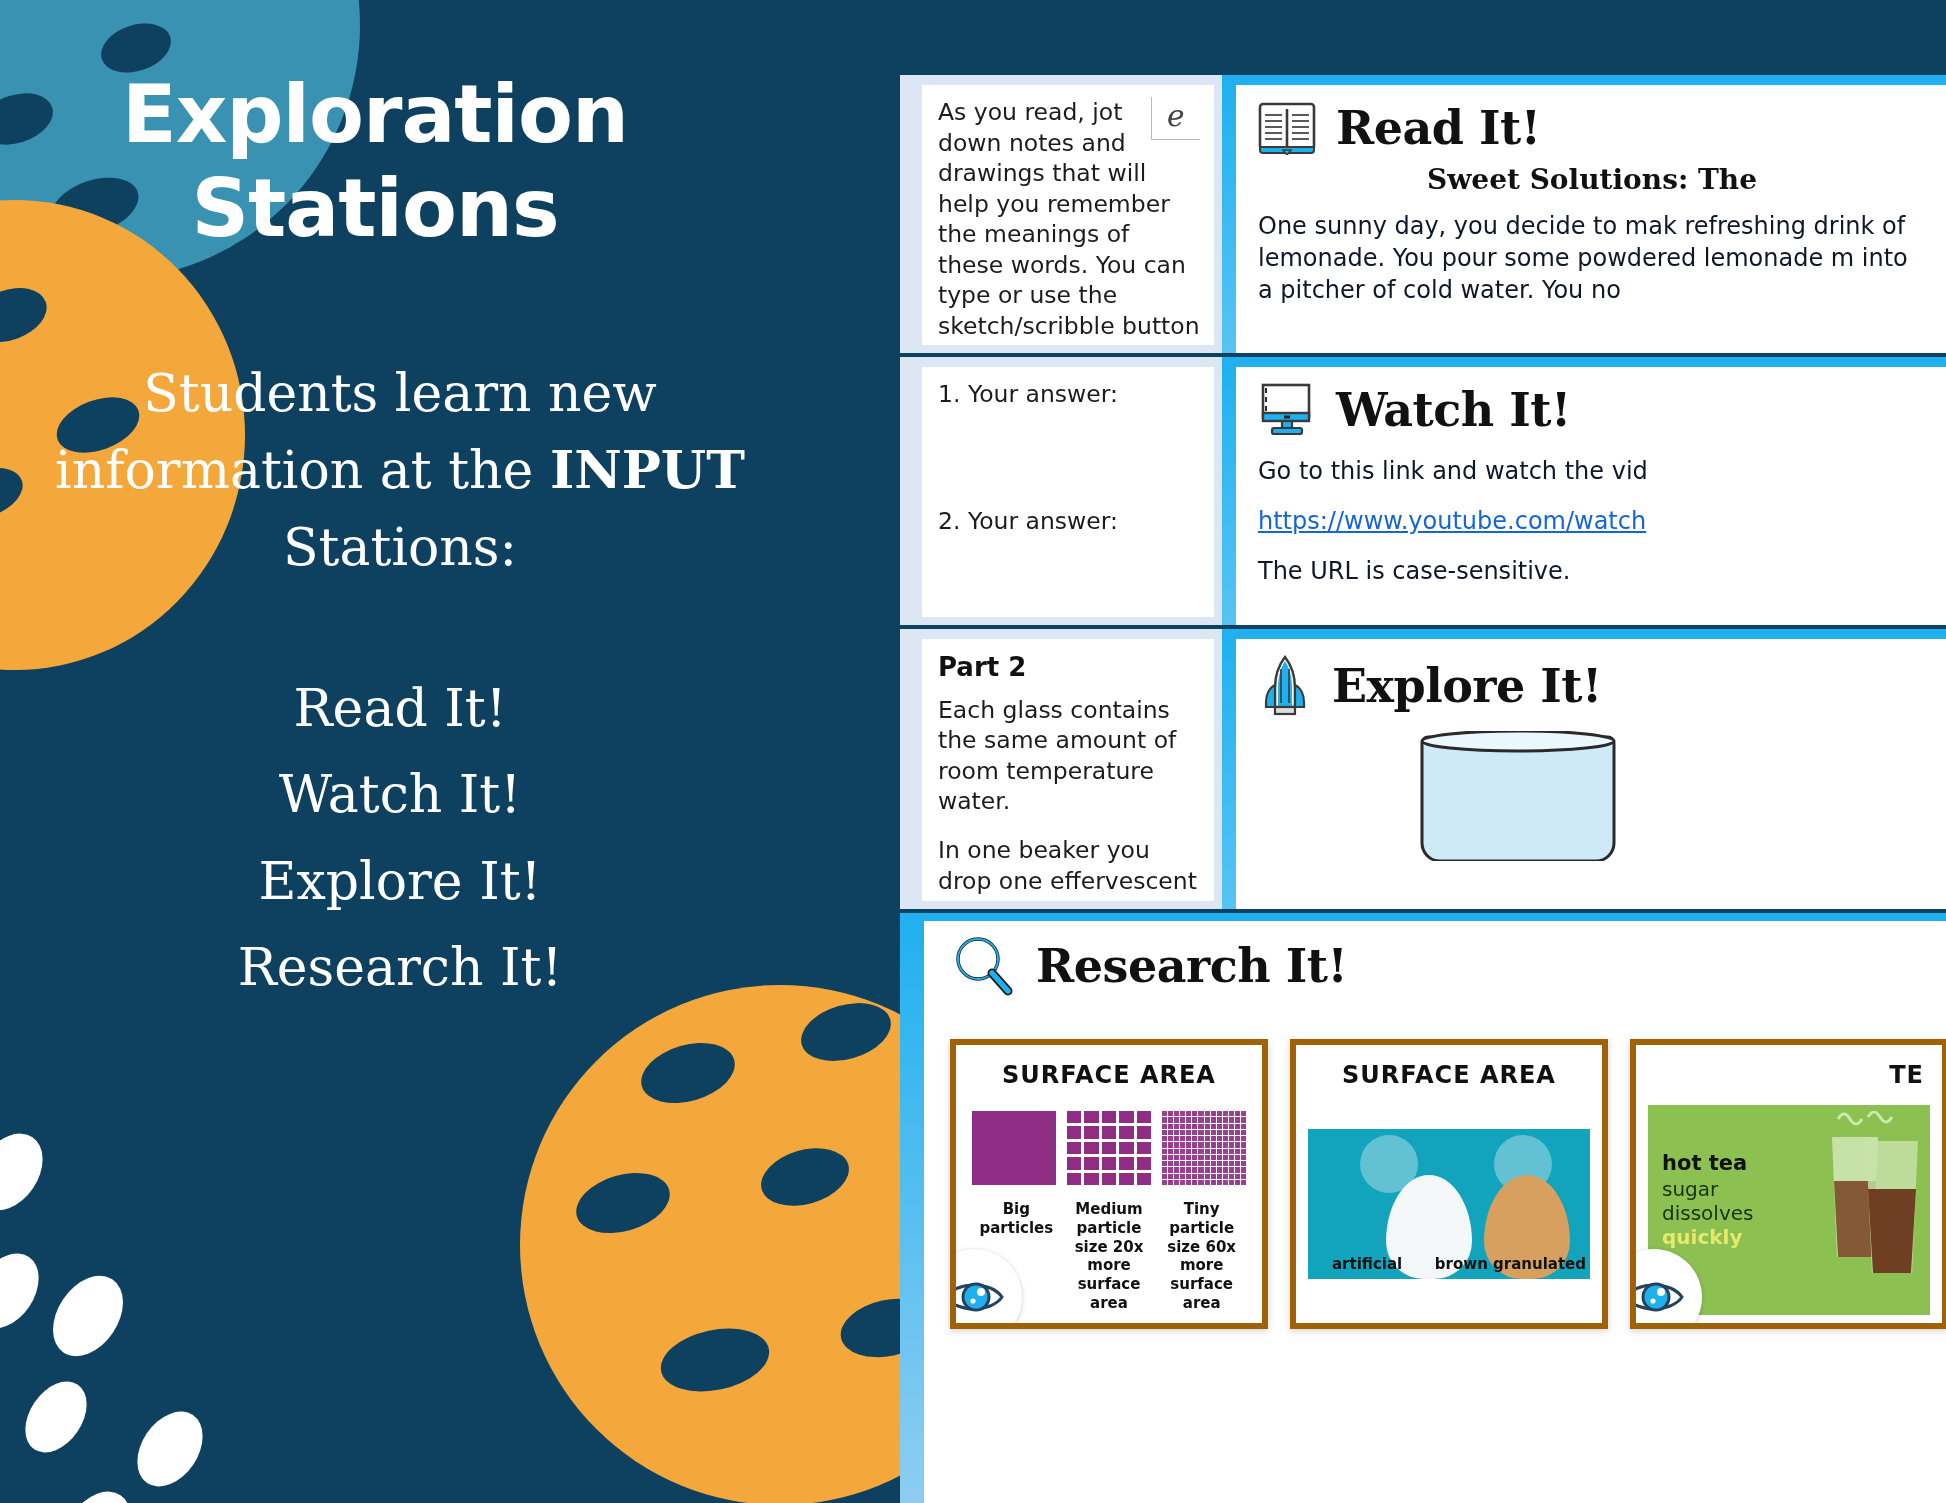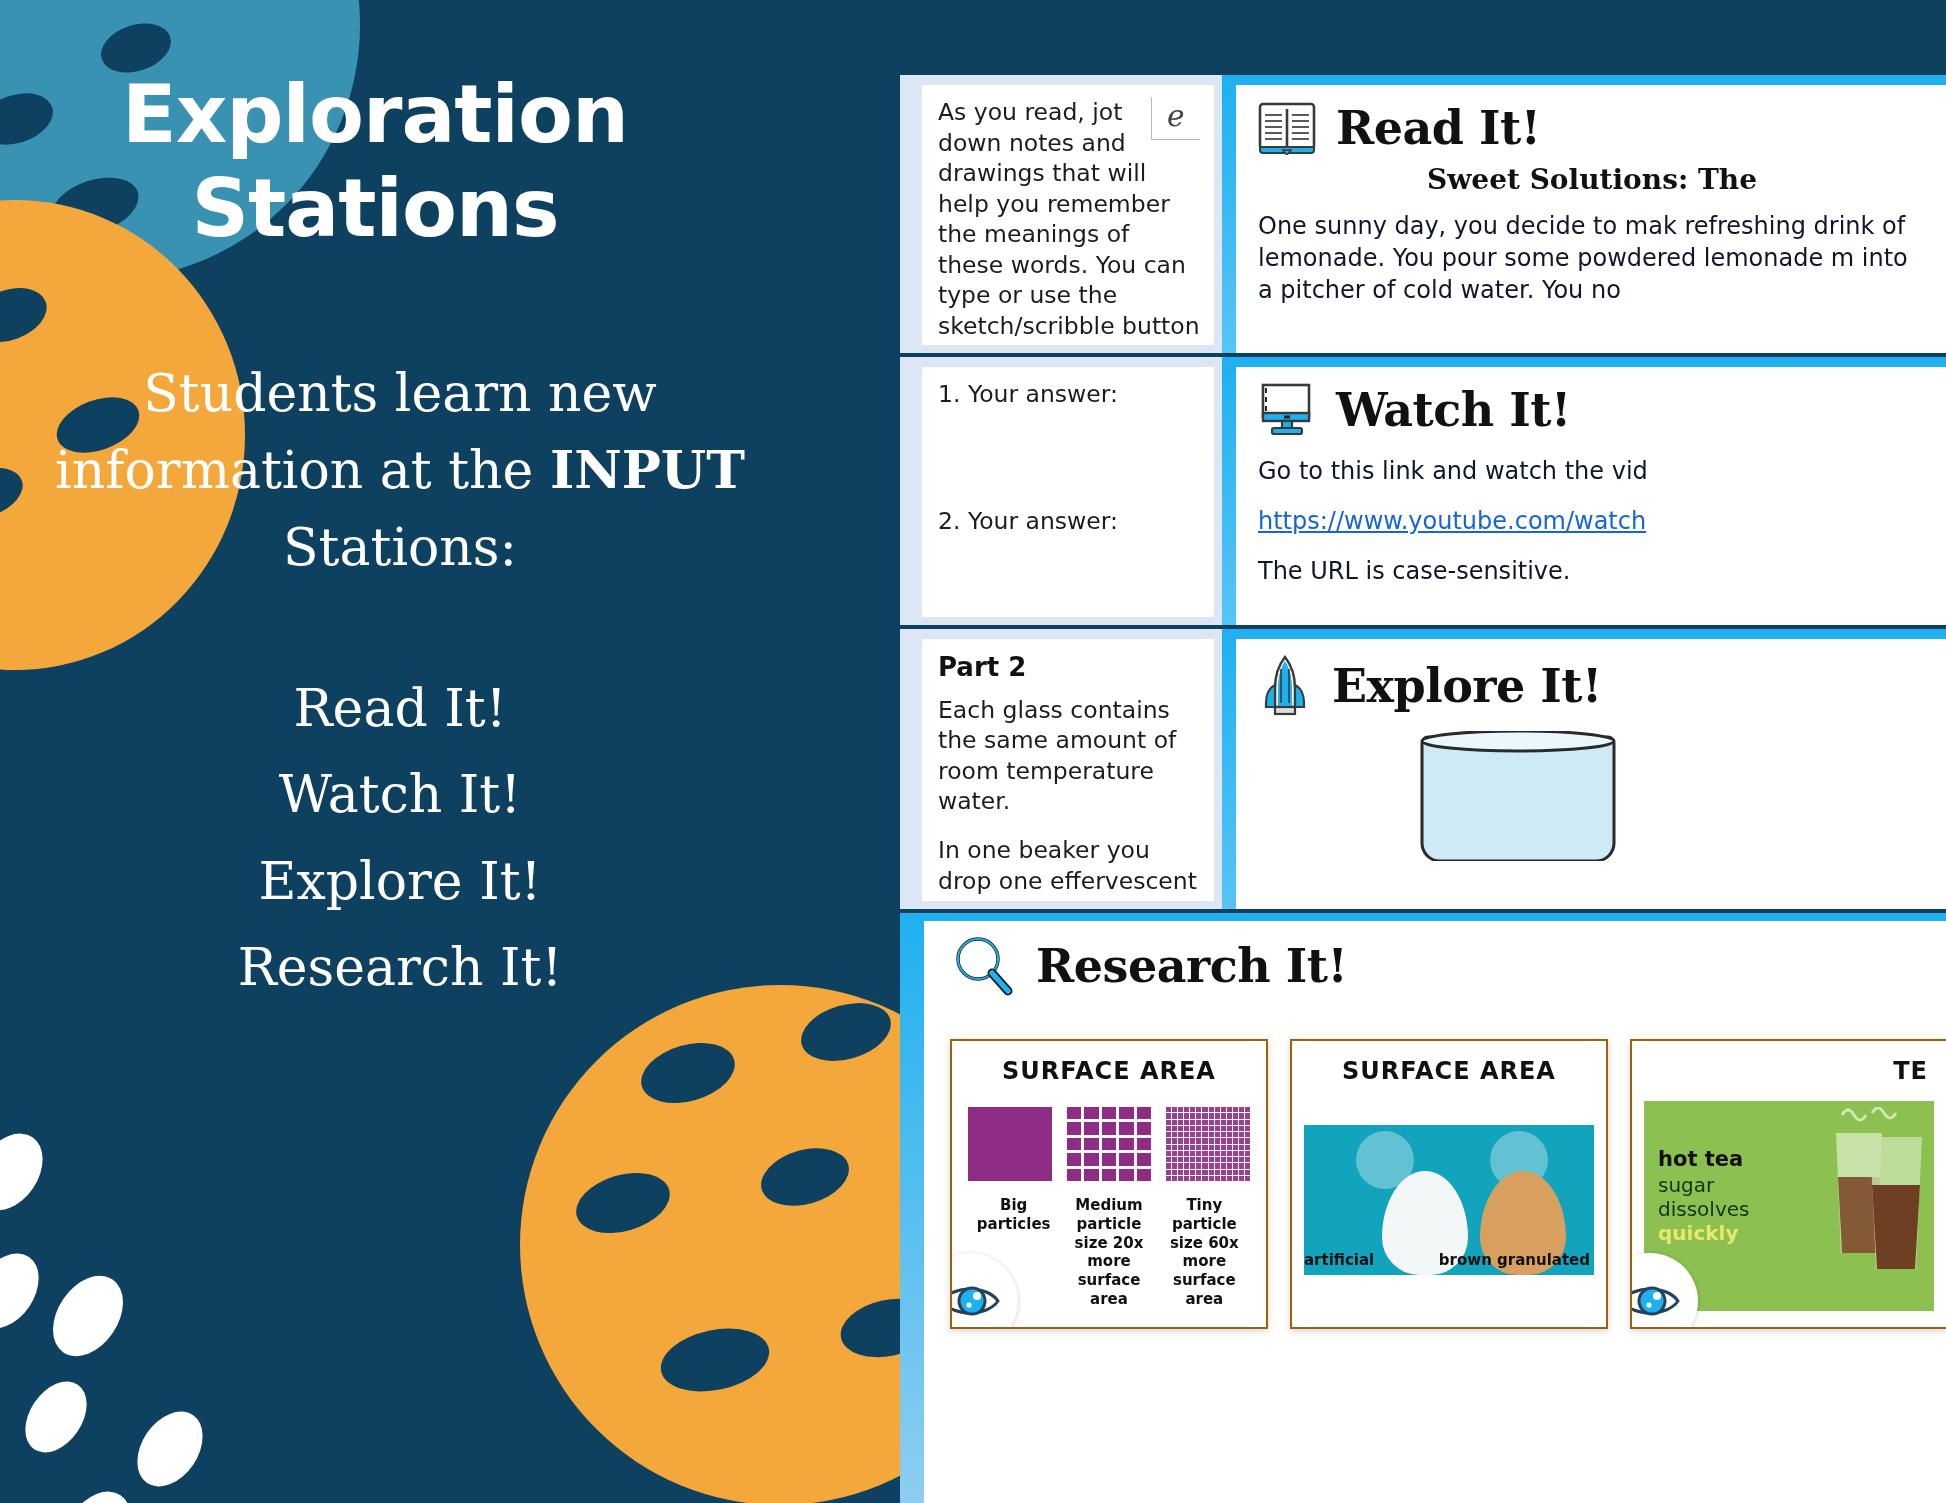--- a/index.html
+++ b/index.html
@@ -116,21 +116,21 @@
   .research {
     position:absolute; left:0; top:913px; width:1046px; height:590px;
     background:linear-gradient(180deg,#1fb0ef 0%,#8ecdf1 100%);
     box-sizing:border-box; padding:8px 0 0 24px;
   }
   .research-inner {
     background:#ffffff; height:100%; box-sizing:border-box; padding:14px 0 0 26px;
   }
   .cards { display:flex; gap:22px; margin-top:42px; padding-right:0; }
   .card {
-    background:#fff; border:2px solid #a16207; box-shadow:0 2px 7px rgba(0,0,0,.18);
+    background:#fff; border:6px solid #a16207; box-shadow:0 2px 7px rgba(0,0,0,.18);
     width:318px; height:290px; box-sizing:border-box; padding:16px 12px 0 12px;
     position:relative; overflow:hidden; flex:none;
   }
   .card-title {
     text-align:center; font-family:"DejaVu Sans", sans-serif;
     font-weight:bold; font-size:24px; letter-spacing:1px; color:#111;
   }
   .sq-row { display:flex; justify-content:space-between; align-items:flex-end; margin-top:22px; padding:0 4px; }
   .sq { width:84px; height:74px; background:#8e2d83; }
   .sq.g4 { display:grid; grid-template-columns:repeat(5,1fr); grid-template-rows:repeat(5,1fr); gap:3px; background:transparent; }
@@ -541,21 +541,21 @@
             </div>
           </div>
 
           <div class="card">
             <div class="card-title">SURFACE AREA</div>
             <div class="sugar-panel">
               <div class="bulb" style="left:52px;top:6px;"></div>
               <div class="bulb" style="left:186px;top:6px;"></div>
               <div class="pile white"></div>
               <div class="pile brown"></div>
-              <div class="lbl" style="left:0;">artificial</div>
+              <div class="lbl" style="left:24px;">artificial</div>
               <div class="lbl" style="right:4px;text-align:right;">brown granulated</div>
             </div>
           </div>
 
           <div class="card">
             <div class="card-title" style="text-align:right;padding-right:6px;">TE</div>
             <div class="tea-panel">
               <svg width="120" height="190" viewBox="0 0 120 190" style="position:absolute;right:-4px;top:6px;">
                 <path d="M24 8 q6 -10 12 0 q6 10 12 0" fill="none" stroke="#cfe8ae" stroke-width="3"></path>
                 <path d="M54 6 q6 -10 12 0 q6 10 12 0" fill="none" stroke="#cfe8ae" stroke-width="3"></path>

